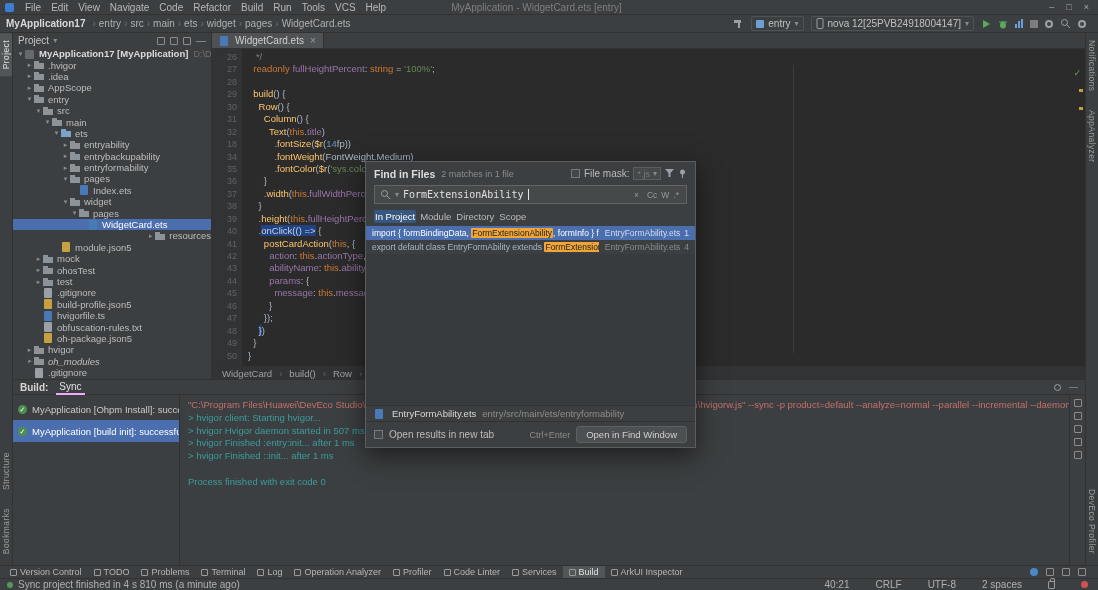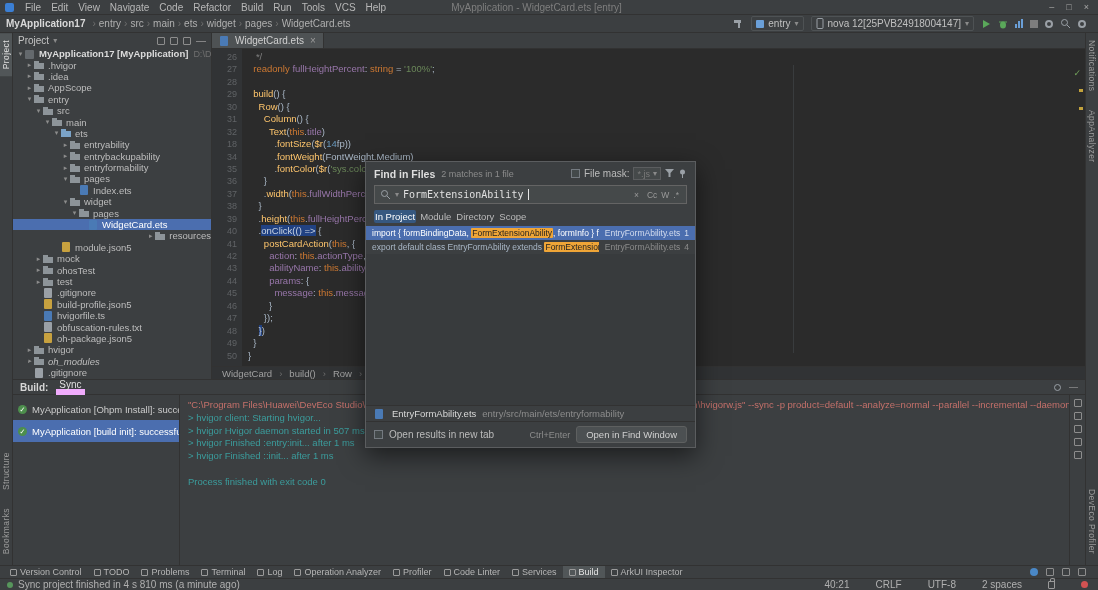--- a/index.html
+++ b/index.html
@@ -74,21 +74,21 @@
   .inspect-ok{position:absolute;right:4px;top:19px;color:#72a25a;font-size:9px}
   .scroll-mark{position:absolute;right:2px;width:4px;height:3px;background:#c2a23c}
   .m1{top:40px}.m2{top:58px}
   .editor-crumbs{position:absolute;left:0;right:0;bottom:0;height:13px;background:#313335;border-top:1px solid #323232;display:flex;align-items:center;font-size:9.5px;color:#a0a0a0;padding:0 8px;gap:2px}
   .crumb{padding:0 2px}
 
   
   #build-panel{position:absolute;left:13px;top:379px;width:1072px;height:186px;background:#3c3f41;border-top:1px solid #323232;display:flex;flex-direction:column}
   .build-header{height:15px;flex:none;display:flex;align-items:center;gap:8px;font-size:10px;padding:0 7px;border-bottom:1px solid #323232}
   .build-title{font-weight:bold;color:#d6d6d6}
-  .build-tab{color:#e0e0e0;border-bottom:6px solid #f0abfc;padding:0 3px;height:15px;display:flex;align-items:center}
+  .build-tab{color:#e0e0e0;border-bottom:2px solid #f0abfc;padding:0 3px;height:15px;display:flex;align-items:center}
   .build-hdr-icons{margin-left:auto;display:flex;gap:8px;align-items:center;color:#9a9a9a;font-size:9px}
   .build-body{flex:1;display:flex;overflow:hidden}
   #task-list{width:167px;flex:none;border-right:1px solid #323232;padding-top:3px;font-size:9.5px;color:#cccccc;overflow:hidden}
   .task-row{height:22px;display:flex;align-items:center;gap:5px;padding:0 5px;white-space:nowrap;overflow:hidden}
   .task-row.selected{background:#4b6eaf;color:#fff}
   .task-check{width:9px;height:9px;border-radius:50%;background:#4d8f4d;color:#fff;font-size:7px;line-height:9px;text-align:center;flex:none}
   #console{flex:1;position:relative;overflow:hidden}
   #console-lines{padding:4px 8px;font-family:"DejaVu Sans Mono",monospace;font-size:9.5px;white-space:pre;overflow:hidden}
   .con-ln{height:12.8px;line-height:12.8px}
   .con-red{color:#c4706a}.con-teal{color:#3b9c9c}.con-teal2{color:#3b9c9c}.con-blank{}

